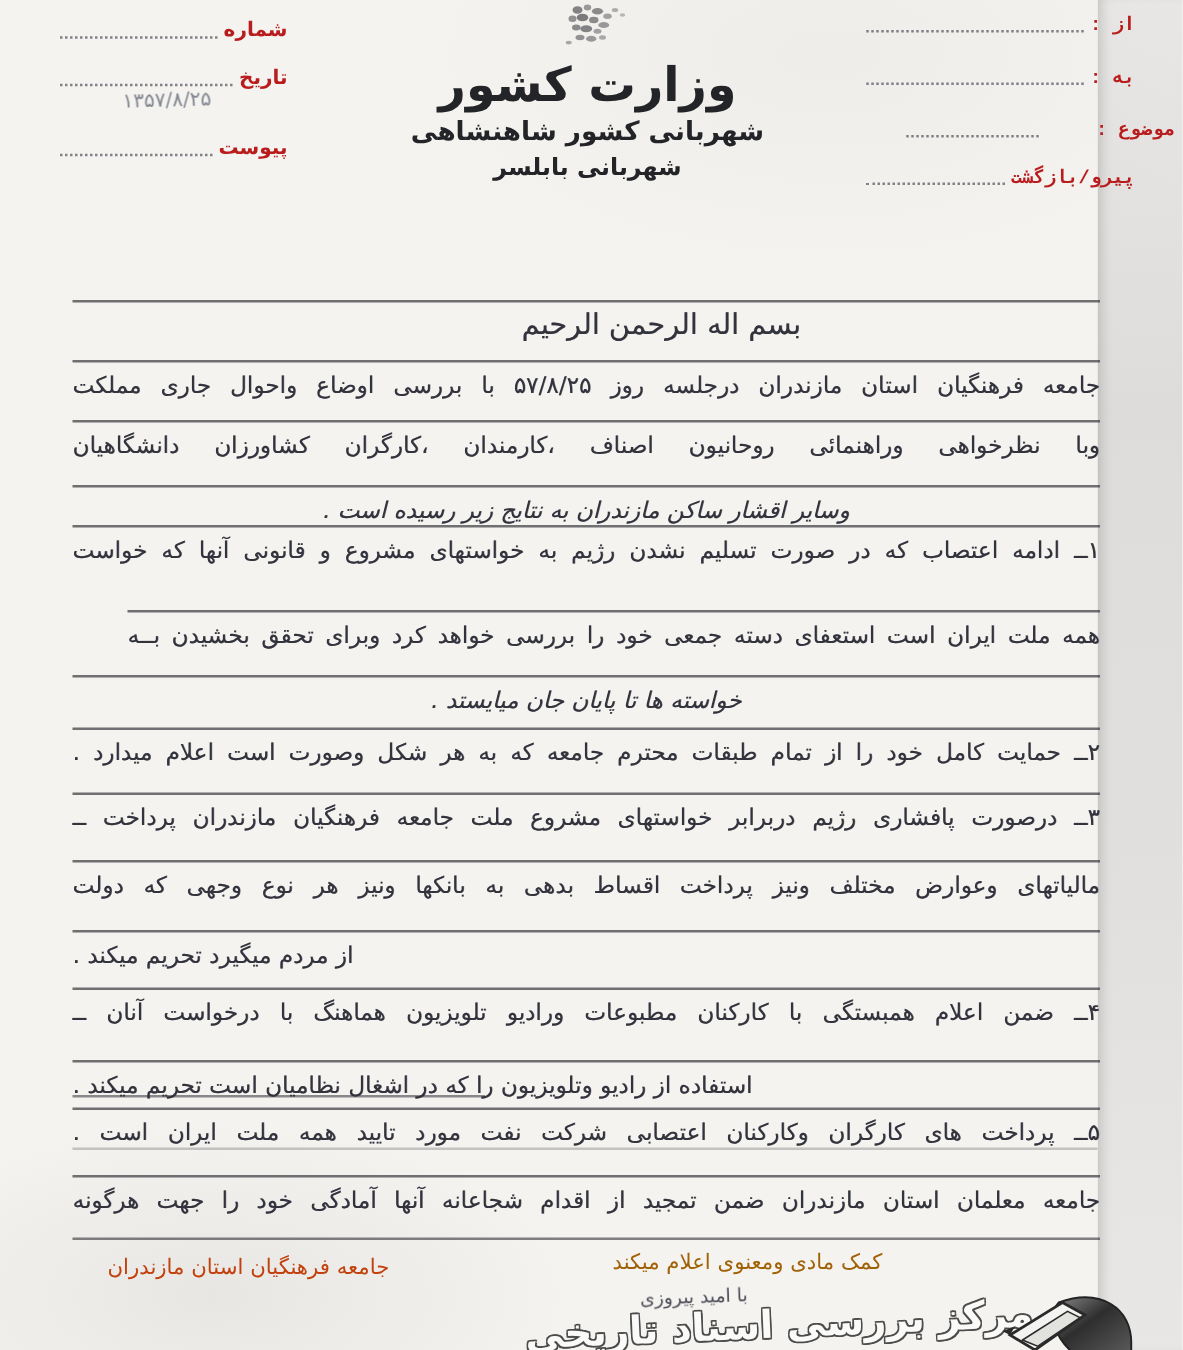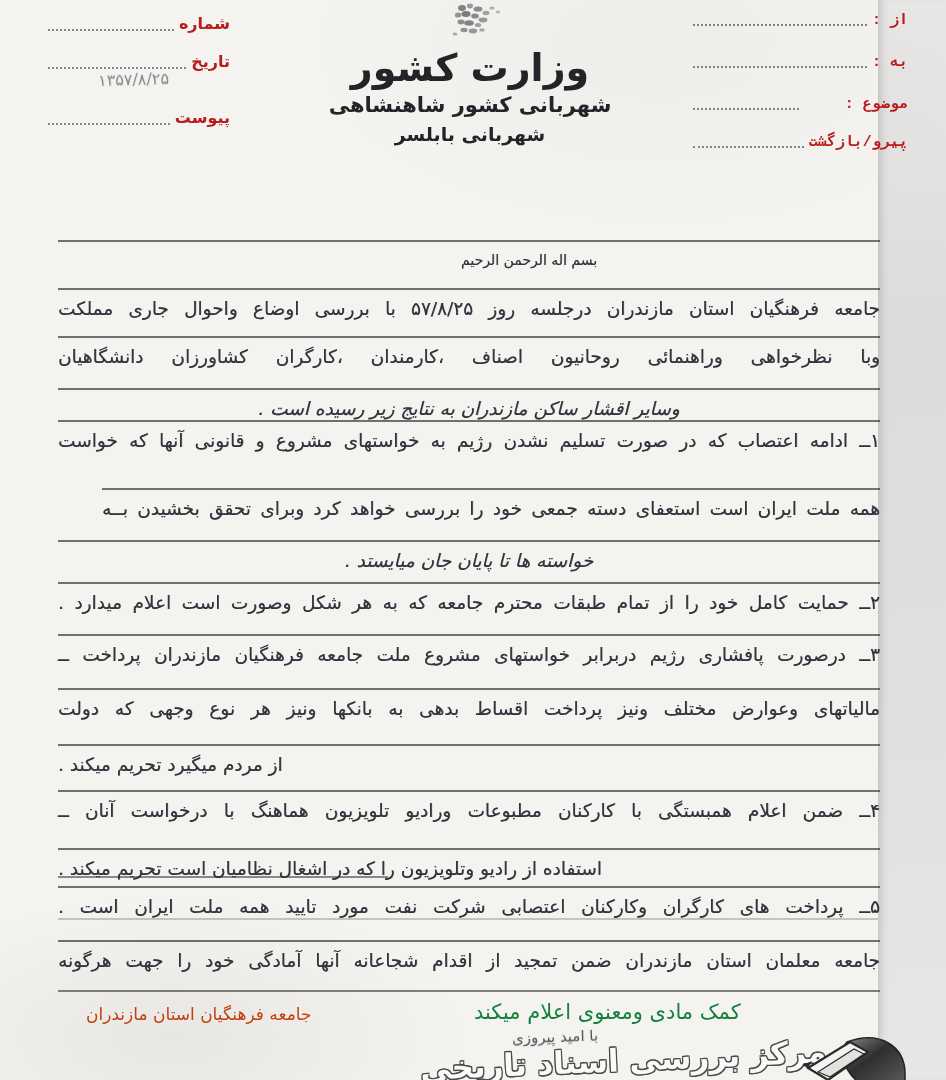--- a/index.html
+++ b/index.html
@@ -46,34 +46,34 @@
     border-top:2px solid rgba(48,48,54,.68);
     padding-top:6px;
     font-size:18.5px;line-height:25px;color:#32333c;
     text-align:justify;text-align-last:justify;
     filter:blur(.25px);text-shadow:.4px 0 0 rgba(50,50,60,.55);
     white-space:nowrap;
   }
   .bline.c{text-align-last:center;font-style:italic;}
   .bline.l{text-align:left;text-align-last:left;}
   .bism{
-    text-align:center;text-align-last:center;font-size:14px;
+    text-align:center;text-align-last:center;font-size:23px;
     transform:none;
   }
   .bism .inner{display:inline-block;transform:translateX(60px);}
 
   
   .footline{
     position:absolute;left:58px;right:66px;top:990px;
     border-top:2px solid rgba(48,48,54,.6);
     direction:rtl;height:34px;
   }
   .closing{
-    position:absolute;left:416px;top:8px;direction:rtl;
-    font-size:21px;color:#15803d;filter:blur(.3px);white-space:nowrap;
+    position:absolute;left:432px;top:8px;direction:rtl;
+    font-size:17px;color:#a16207;filter:blur(.3px);white-space:nowrap;
   }
   .signature{
     position:absolute;left:28px;top:12px;direction:rtl;
     font-size:17px;color:#c2410c;filter:blur(.3px);white-space:nowrap;
   }
   .farewell{
     position:absolute;left:512px;top:1028px;direction:rtl;
     font-size:15px;color:#4c4d56;transform:rotate(-2deg);filter:blur(.3px);white-space:nowrap;
   }
   .watermark{
@@ -135,21 +135,21 @@
 </div>
 
 <div class="fieldrow small" style="left:693px;top:10px;width:215px;">
   <span>از :</span>
   <span class="dots"></span>
 </div>
 <div class="fieldrow small" style="left:693px;top:52px;width:215px;">
   <span>به :</span>
   <span class="dots"></span>
 </div>
-<div class="fieldrow small" style="left:693px;top:94px;width:215px;gap:46px;">
+<div class="fieldrow small" style="left:725px;top:94px;width:215px;gap:46px;">
   <span>موضوع :</span>
   <span class="dots"></span>
 </div>
 <div class="fieldrow small" style="left:693px;top:132px;width:215px;">
   <span>پیرو/بازگشت</span>
   <span class="dots"></span>
 </div>
 
 <div class="bline bism" style="top:240px;">
   <span class="inner">بسم اله الرحمن الرحیم</span>

